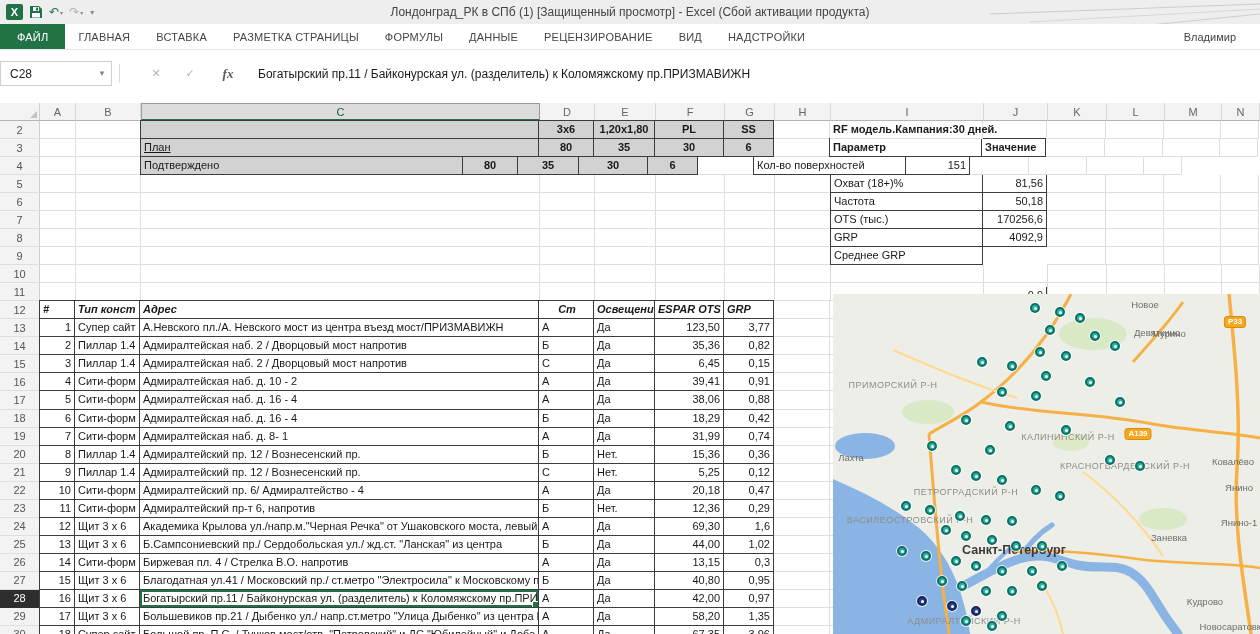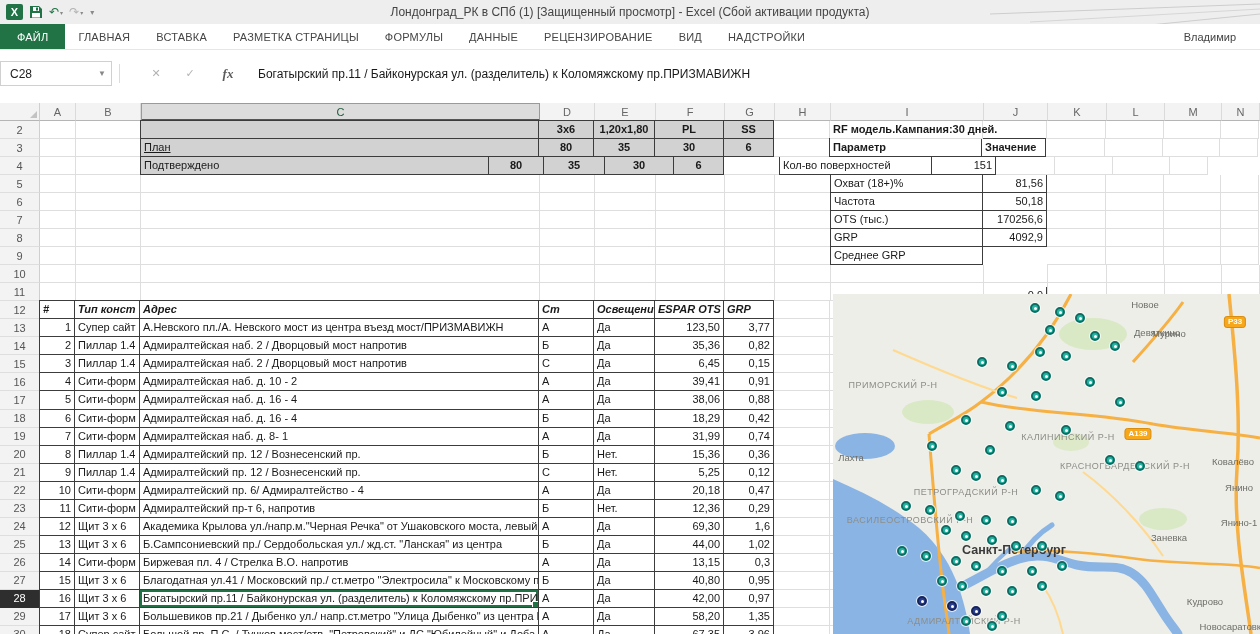--- a/index.html
+++ b/index.html
@@ -199,21 +199,21 @@
           <div class="cell c-bold pad-l b-r b-b b-t" style="width: 64px;">Значение</div>
           <div class="cell" style="width: 59px;"></div>
           <div class="cell" style="width: 58px;"></div>
           <div class="cell" style="width: 57px;"></div>
           <div class="cell" style="width: 38px;"></div>
         </div>
         <div class="grid-row" style="height: 18.04px;">
           <div class="rh">4</div>
           <div class="cell" style="width: 36px;"></div>
           <div class="cell" style="width: 65px;"></div>
-          <div class="cell fill-gray pad-l b-r b-b b-l" style="width: 349px;">Подтверждено</div>
+          <div class="cell fill-gray pad-l b-r b-b b-l" style="width: 323px;">Подтверждено</div>
           <div class="cell fill-gray c-bold c-center b-r b-b" style="width: 55px;">80</div>
           <div class="cell fill-gray c-bold c-center b-r b-b" style="width: 61px;">35</div>
           <div class="cell fill-gray c-bold c-center b-r b-b" style="width: 69px;">30</div>
           <div class="cell fill-gray c-bold c-center b-r b-b" style="width: 50px;">6</div>
           <div class="cell" style="width: 56px;"></div>
           <div class="cell pad-l b-r b-b b-l" style="width: 153px;">Кол-во поверхностей</div>
           <div class="cell c-right b-r b-b" style="width: 64px;">151</div>
           <div class="cell" style="width: 59px;"></div>
           <div class="cell" style="width: 58px;"></div>
           <div class="cell" style="width: 57px;"></div>
@@ -336,21 +336,21 @@
           <div class="cell" style="width: 59px;"></div>
           <div class="cell" style="width: 58px;"></div>
           <div class="cell" style="width: 57px;"></div>
           <div class="cell" style="width: 38px;"></div>
         </div>
         <div class="grid-row" style="height: 18.04px;">
           <div class="rh">12</div>
           <div class="cell c-bi b-r b-b b-t b-l" style="width: 36px;">#</div>
           <div class="cell c-bi b-r b-b b-t" style="width: 65px;">Тип конст</div>
           <div class="cell c-bi b-r b-b b-t" style="width: 399px;">Адрес</div>
-          <div class="cell c-bi b-r b-b b-t" style="width: 55px;">Ст</div>
+          <div class="cell c-bi b-r b-b b-t" style="width: 55px; text-align: center;">Ст</div>
           <div class="cell c-bi b-r b-b b-t" style="width: 61px;">Освещение</div>
           <div class="cell c-bi b-r b-b b-t" style="width: 69px;">ESPAR OTS</div>
           <div class="cell c-bi b-r b-b b-t" style="width: 50px;">GRP</div>
           <div class="cell" style="width: 56px;"></div>
           <div class="cell" style="width: 153px;"></div>
           <div class="cell" style="width: 64px;"></div>
           <div class="cell" style="width: 59px;"></div>
           <div class="cell" style="width: 58px;"></div>
           <div class="cell" style="width: 57px;"></div>
           <div class="cell" style="width: 38px;"></div>

